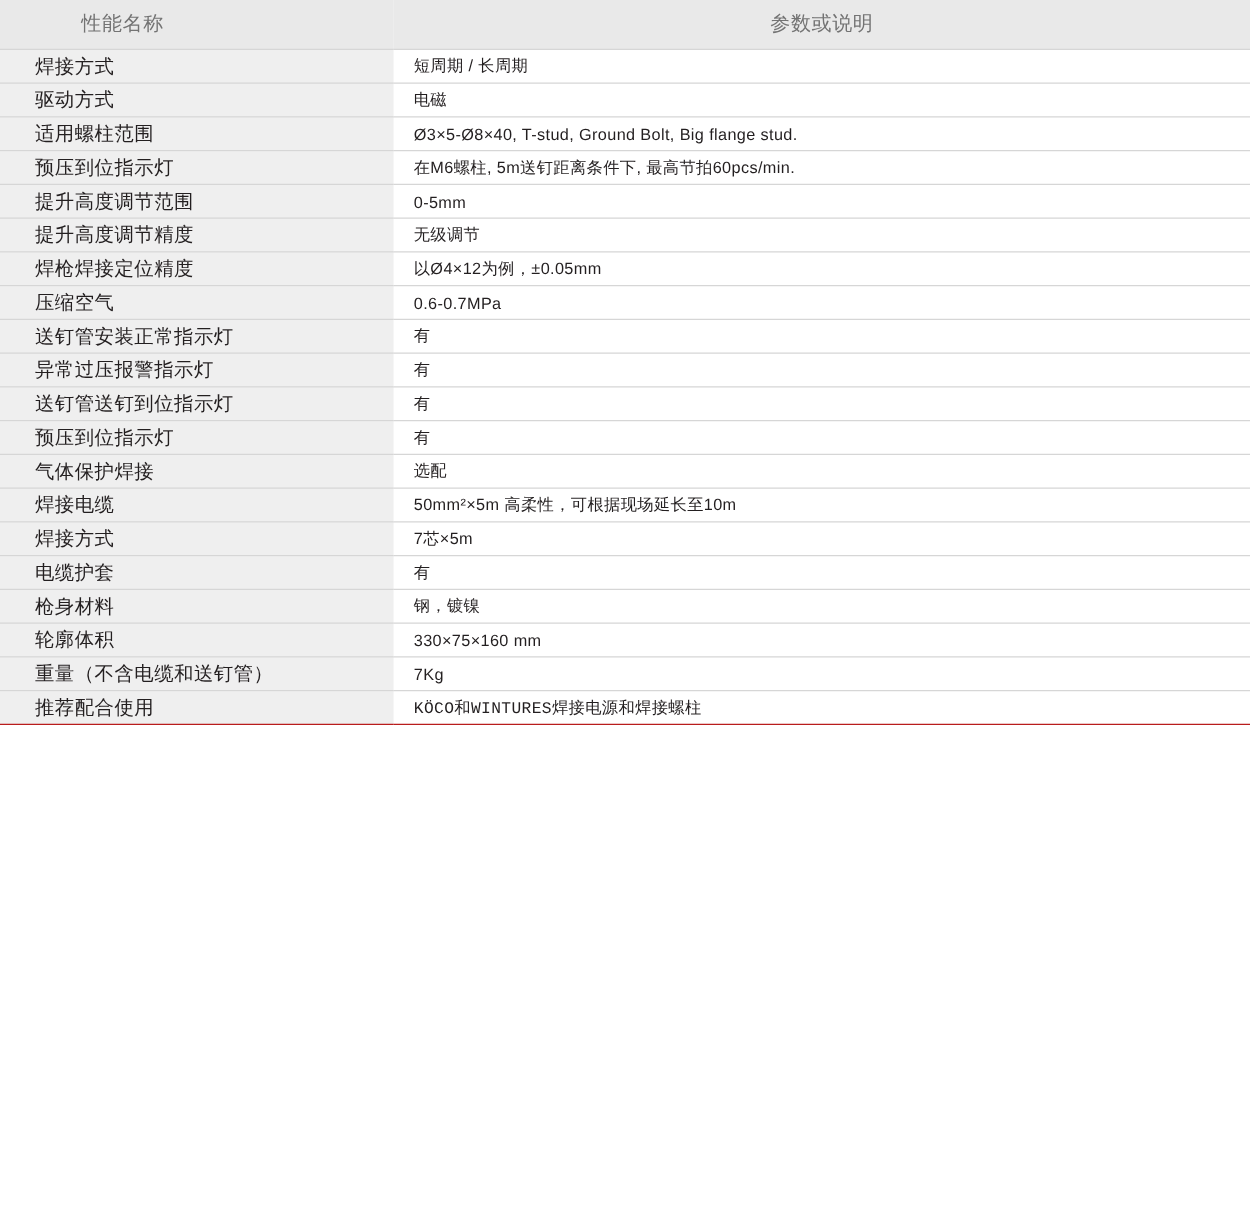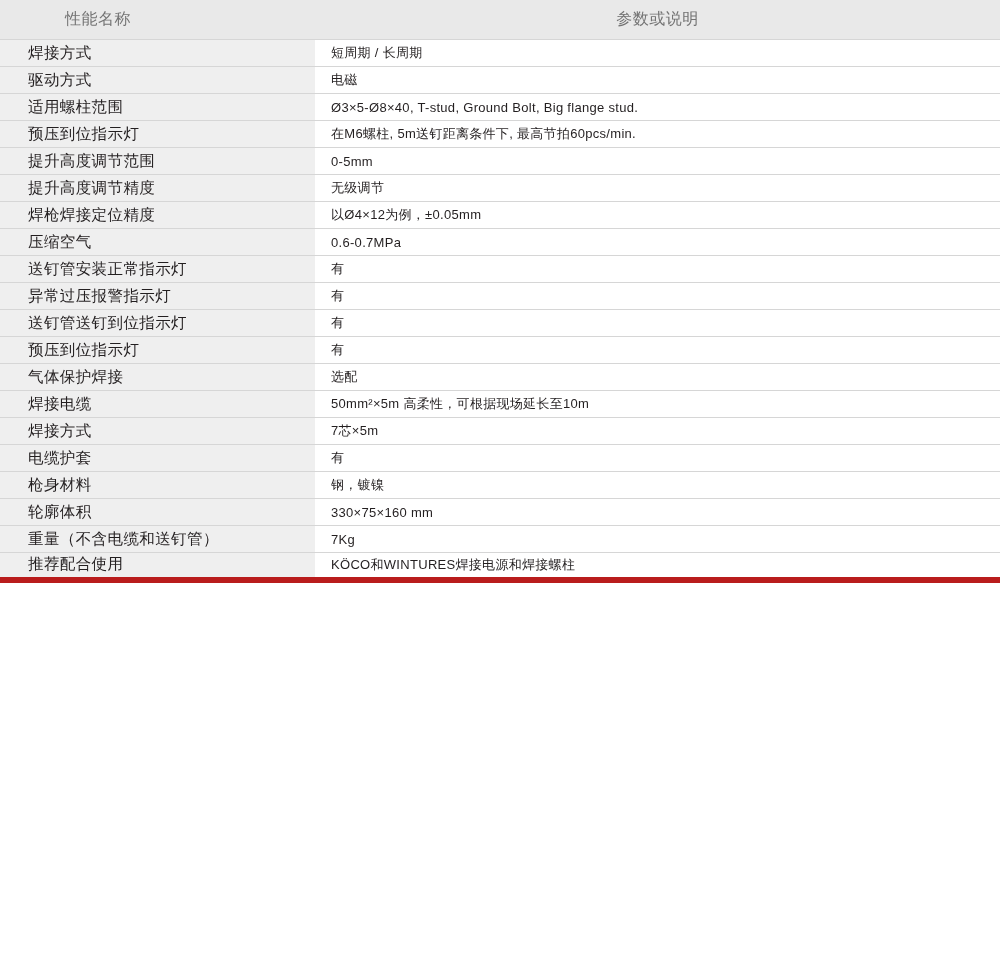--- a/index.html
+++ b/index.html
@@ -50,21 +50,21 @@
     color: #231f20;
     letter-spacing: 0.4px;
   }
   tbody td.cell-value {
     background: #ffffff;
     padding-left: 16px;
     font-size: 13px;
     color: #231f20;
     letter-spacing: 0.3px;
   }
-  tbody tr:last-child td { border-bottom: 6px solid #b91c1c; }
+  tbody tr:last-child td { border-bottom: 1px solid #b91c1c; font-family: Liberation Mono, monospace; }
 </style>
 </head>
 <body>
 
 <table class="spec-table">
   <colgroup>
     <col class="col-name">
     <col class="col-value">
   </colgroup>
   <thead>

